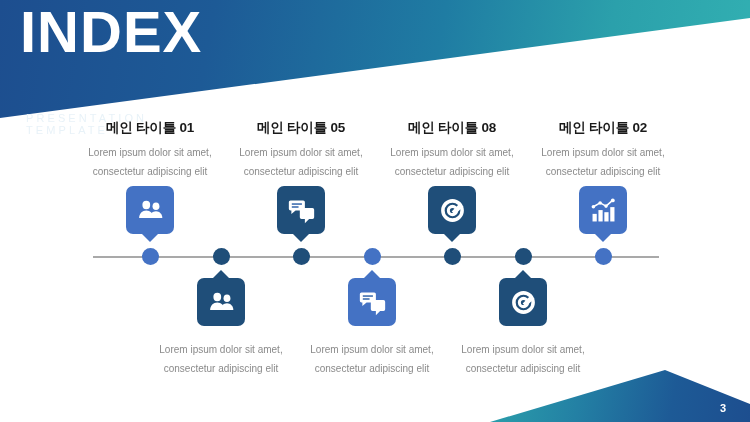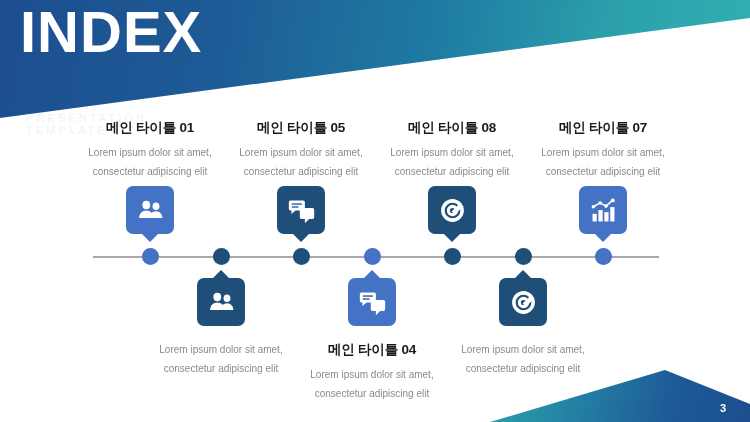--- a/index.html
+++ b/index.html
@@ -155,21 +155,20 @@
         <svg viewBox="0 0 32 32">
           <path d="M3 4h15a2 2 0 0 1 2 2v8a2 2 0 0 1-2 2H9l-5 4v-4H3a2 2 0 0 1-2-2V6a2 2 0 0 1 2-2z"></path>
           <rect x="4.5" y="7.5" width="12" height="1.7" fill="#2a5fa8"></rect>
           <rect x="4.5" y="11" width="8" height="1.7" fill="#2a5fa8"></rect>
           <path d="M16 13h13a2 2 0 0 1 2 2v9a2 2 0 0 1-2 2h-4l-5 5v-5h-4a2 2 0 0 1-2-2v-9a2 2 0 0 1 2-2z"></path>
         </svg>
       </span>
       <div class="pin-tail" style="border-bottom: 9px solid rgb(68, 114, 196);"></div>
     </div>
     <div class="item-text" style="left: 290px; top: 341px;">
-      <div class="item-title">메인 타이틀 04</div>
       <div class="item-desc">Lorem ipsum dolor sit amet,</div>
       <div class="item-desc">consectetur adipiscing elit</div>
     </div>
     <div class="pin top-pin" style="left: 428px; top: 186px; background: rgb(31, 78, 121);">
       <span>
         <svg viewBox="0 0 32 32">
           <path d="M16 2.5c7.45 0 13.5 6.05 13.5 13.5S23.45 29.5 16 29.5 2.5 23.45 2.5 16 8.55 2.5 16 2.5zm0 4.2a9.3 9.3 0 1 0 0 18.6 9.3 9.3 0 0 0 0-18.6z"></path>
           <path d="M16 9.3a6.7 6.7 0 1 1 0 13.4 6.7 6.7 0 0 1 0-13.4zm0 3.6a3.1 3.1 0 1 0 0 6.2 3.1 3.1 0 0 0 0-6.2z"></path>
           <path d="M15 17.2 25.3 6.9l.3 3.6 3.6.3L18.9 21.1z"></path>
         </svg>
@@ -205,20 +204,20 @@
           <path d="M4 11.5 12 7l7 3.8 8-7" stroke="#ffffff" stroke-width="1.9" fill="none" stroke-linecap="round" stroke-linejoin="round"></path>
           <circle cx="4" cy="11.5" r="2.1"></circle>
           <circle cx="12" cy="7" r="2.1"></circle>
           <circle cx="19" cy="10.8" r="2.1"></circle>
           <circle cx="27" cy="4" r="2.3"></circle>
         </svg>
       </span>
       <div class="pin-tail" style="border-top: 9px solid rgb(68, 114, 196);"></div>
     </div>
     <div class="item-text" style="left: 521px; top: 119px;">
-      <div class="item-title">메인 타이틀 07</div>
+      <div class="item-title">메인 타이틀 02</div>
       <div class="item-desc">Lorem ipsum dolor sit amet,</div>
       <div class="item-desc">consectetur adipiscing elit</div>
     </div>
   </div>
 
 <div id="footer-band"></div>
 <div id="page-number">3</div>
 
 </body></html>

